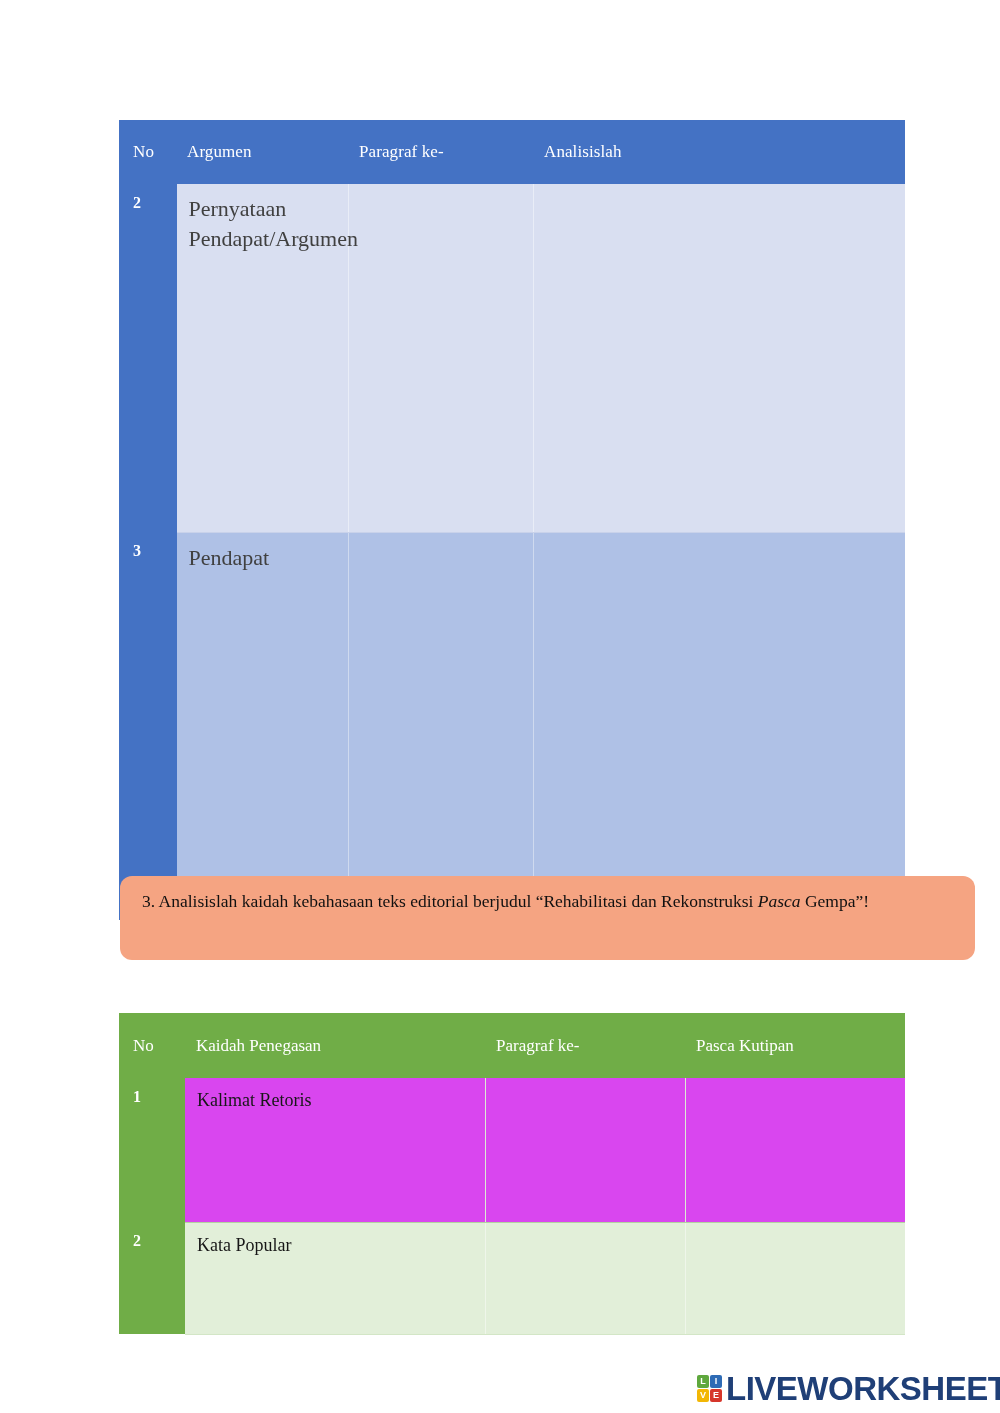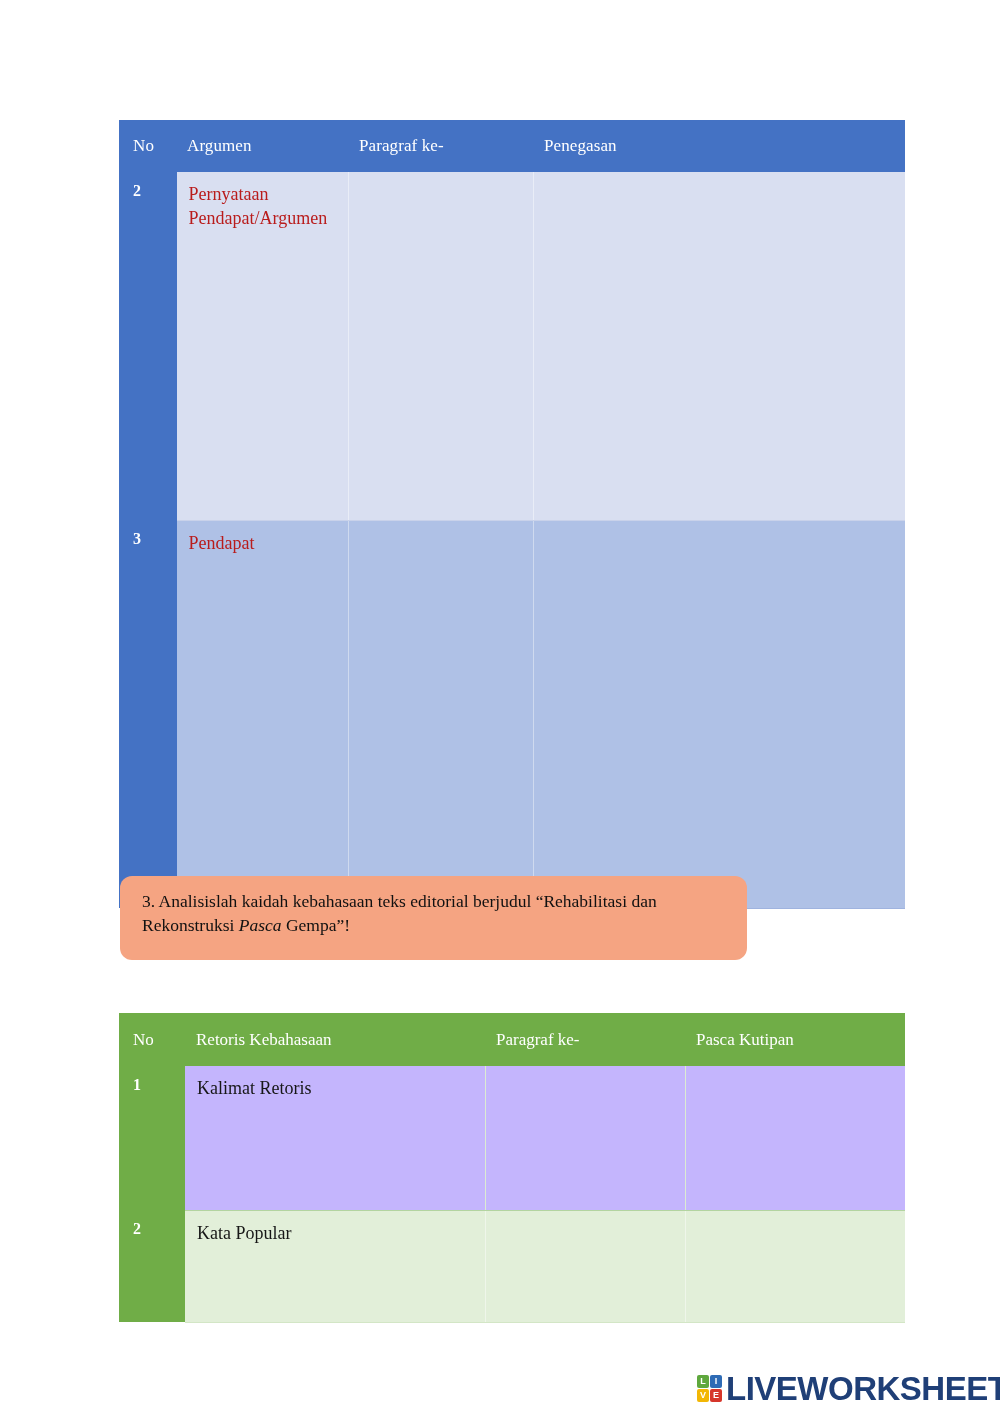--- a/index.html
+++ b/index.html
@@ -24,21 +24,21 @@
 
   
   .wstable {
     position: absolute;
     left: 119px;
     width: 786px;
     border-collapse: collapse;
     table-layout: fixed;
   }
   .wstable td, .wstable th {
-    padding: 8px;
+    padding: 14px;
     margin: 0;
     vertical-align: top;
   }
 
   
   .tbl-blue { top: 120px; }
 
   .tbl-blue .hdr {
     background: #4472C4;
     color: #ffffff;
@@ -54,22 +54,22 @@
 
   .tbl-blue td.no-cell {
     background: #4472C4;
     color: #ffffff;
     font-weight: bold;
     font-size: 16px;
     padding: 10px 0 0 14px;
     border-right: 1px solid #4472C4;
   }
   .tbl-blue td.body-cell {
-    font-size: 18px;
-    color: #b91c1c;
+    font-size: 22px;
+    color: #404040;
     line-height: 1.35;
     padding: 10px 12px 0 12px;
   }
 
   
   .tbl-blue tr.r-light td.body-cell {
     background: #D9DFF1;
     border-right: 1px solid #E9EDF7;
     border-bottom: 1px solid #C9D2EA;
   }
@@ -80,21 +80,21 @@
     border-bottom: 1px solid #9FB3DF;
   }
   .tbl-blue tr.r-light td.body-cell.last,
   .tbl-blue tr.r-med td.body-cell.last { border-right: none; }
 
   
   .callout {
     position: absolute;
     left: 120px;
     top: 876px;
-    width: 627px;
+    width: 855px;
     height: 84px;
     background: #F5A482;
     border-radius: 12px;
     box-sizing: border-box;
     padding: 14px 43px 0 22px;
     font-size: 17.5px;
     color: #111111;
     line-height: 1.35;
   }
   .callout i { font-style: italic; }
@@ -121,21 +121,21 @@
     font-size: 16px;
     padding: 10px 0 0 14px;
   }
   .tbl-green td.body-cell {
     font-size: 18px;
     color: #171717;
     line-height: 1.35;
     padding: 10px 12px 0 12px;
   }
   .tbl-green tr.g-mid td.body-cell {
-    background: #c4b5fd;
+    background: #d946ef;
     border-right: 1px solid #DCECD2;
     border-bottom: 1px solid #B3D4A0;
     margin-top: 48px;
   }
   .tbl-green tr.g-light td.body-cell {
     background: #E2EFD9;
     border-right: 1px solid #EFF6EA;
     border-bottom: 1px solid #D3E6C6;
   }
   .tbl-green tr.g-mid td.body-cell.last,
@@ -191,21 +191,21 @@
       <col style="width:57px">
       <col style="width:172px">
       <col style="width:185px">
       <col style="width:372px">
     </colgroup>
     <thead>
       <tr>
         <th class="hdr c-no">No</th>
         <th class="hdr">Argumen</th>
         <th class="hdr">Paragraf ke-</th>
-        <th class="hdr">Penegasan</th>
+        <th class="hdr">Analisislah</th>
       </tr>
     </thead>
     <tbody>
       <tr class="r-light">
         <td class="no-cell" style="height:338px">2</td>
         <td class="body-cell">Pernyataan Pendapat/Argumen</td>
         <td class="body-cell"></td>
         <td class="body-cell last"></td>
       </tr>
       <tr class="r-med">
@@ -224,21 +224,21 @@
   <table class="wstable tbl-green">
     <colgroup>
       <col style="width:66px">
       <col style="width:300px">
       <col style="width:200px">
       <col style="width:220px">
     </colgroup>
     <thead>
       <tr>
         <th class="hdr c-no">No</th>
-        <th class="hdr">Retoris Kebahasaan</th>
+        <th class="hdr">Kaidah Penegasan</th>
         <th class="hdr">Paragraf ke-</th>
         <th class="hdr">Pasca Kutipan</th>
       </tr>
     </thead>
     <tbody>
       <tr class="g-mid">
         <td class="no-cell" style="height:134px">1</td>
         <td class="body-cell">Kalimat Retoris</td>
         <td class="body-cell"></td>
         <td class="body-cell last"></td>

